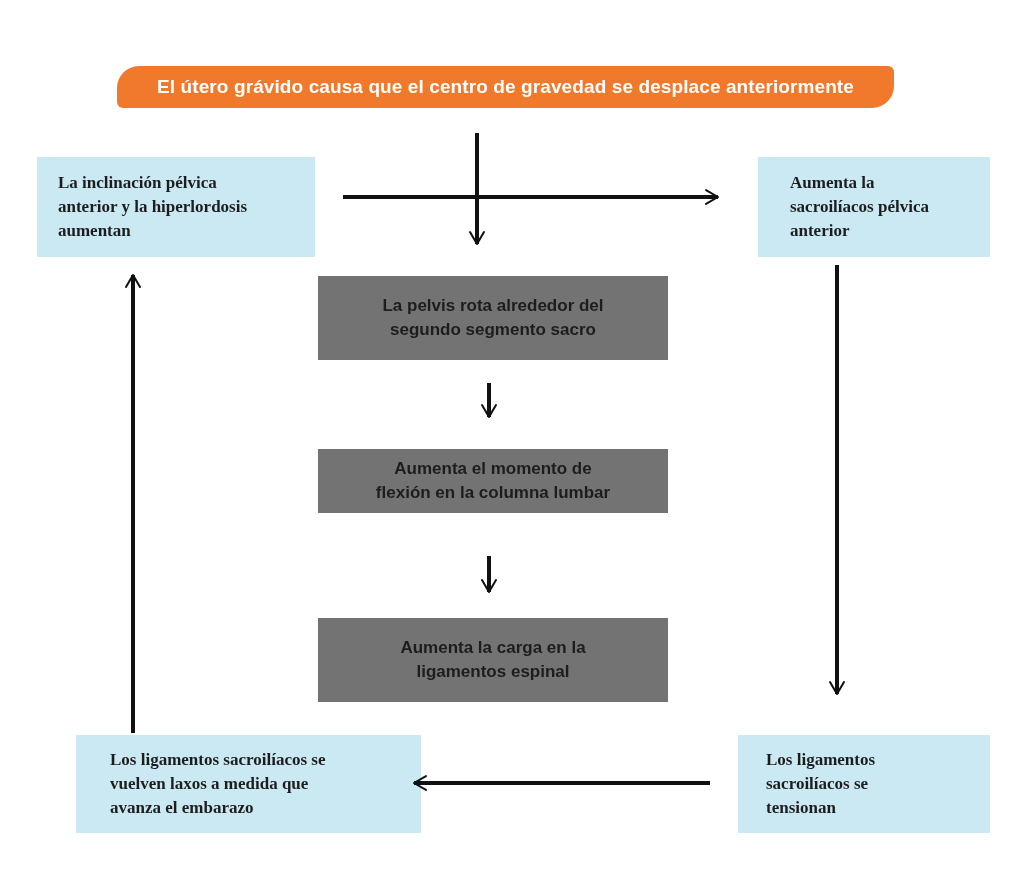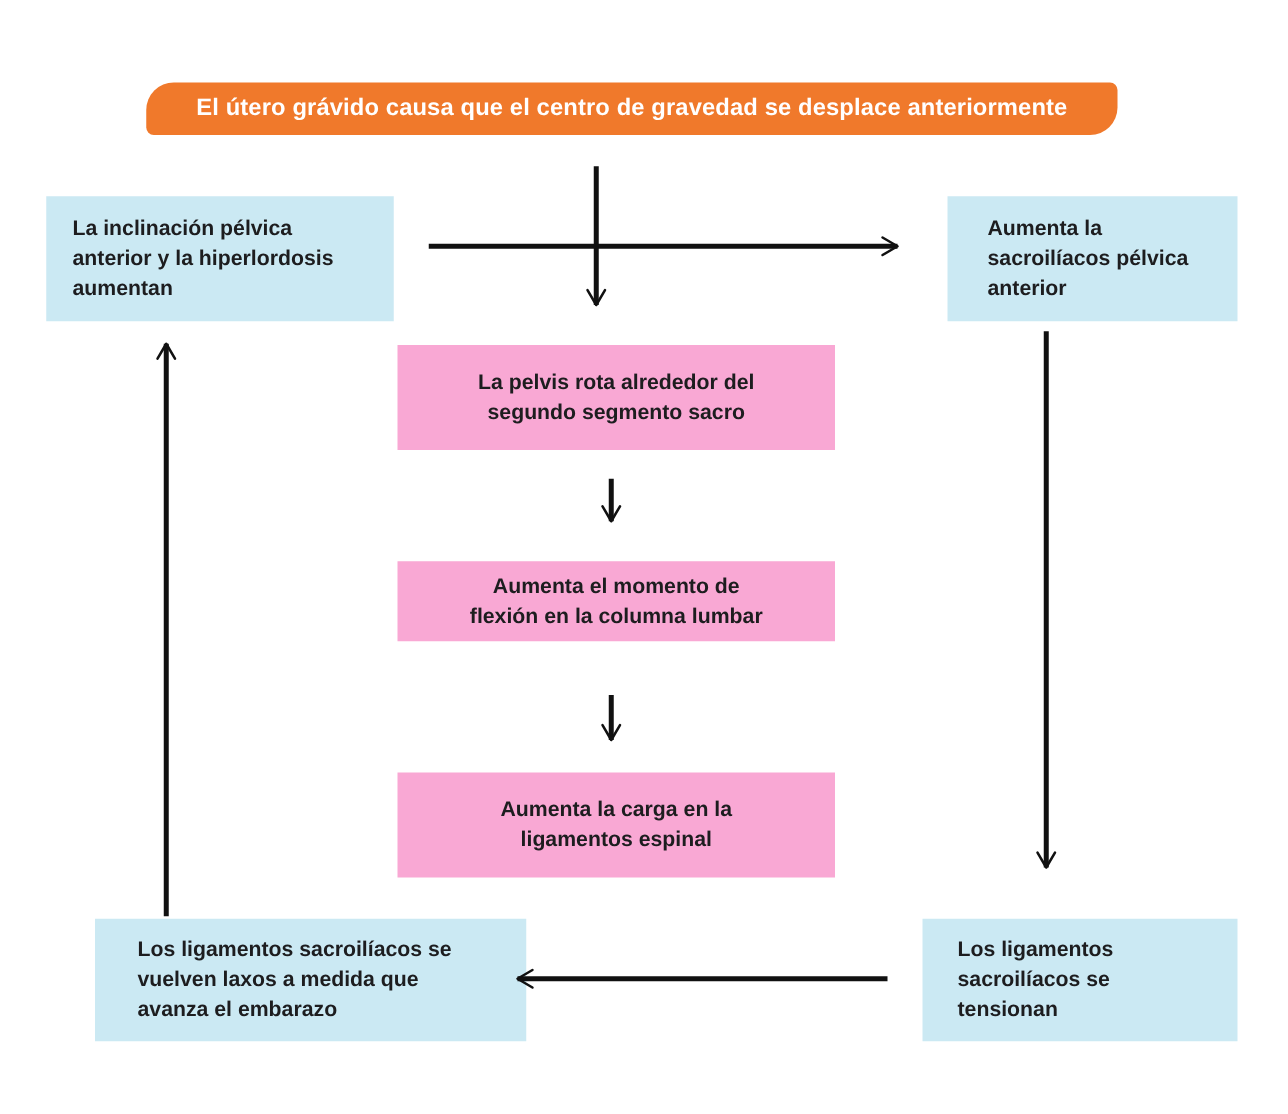--- a/index.html
+++ b/index.html
@@ -36,22 +36,22 @@
     position: absolute;
     display: flex;
     align-items: center;
     box-sizing: border-box;
     font-size: 17px;
     font-weight: 700;
     line-height: 24px;
     color: #1d1d1f;
     white-space: pre-line;
   }
-  .node.blue { background: #CBE9F3; }
-  .node.gray { background: #f9a8d4; }
+  .node.blue { background: #CBE9F3; font-family: Liberation Serif, serif; }
+  .node.gray { background: #737373; }
   .node.left-align { justify-content: flex-start; text-align: left; }
   .node.center-align { justify-content: center; text-align: center; }
 
   .node-left-top      { left: 37px;  top: 157px; width: 278px; height: 100px; padding-left: 21px; padding-right: 8px; }
   .node-right-top     { left: 758px; top: 157px; width: 232px; height: 100px; padding-left: 32px; padding-right: 8px; }
   .node-center-1      { left: 318px; top: 276px; width: 350px; height: 84px; }
   .node-center-2      { left: 318px; top: 449px; width: 350px; height: 64px; }
   .node-center-3      { left: 318px; top: 618px; width: 350px; height: 84px; }
   .node-left-bottom   { left: 37px;  top: 735px; width: 345px; height: 98px; padding-left: 34px; padding-right: 8px; margin-left: 39px; }
   .node-right-bottom  { left: 738px; top: 735px; width: 252px; height: 98px; padding-left: 28px; padding-right: 8px; }

